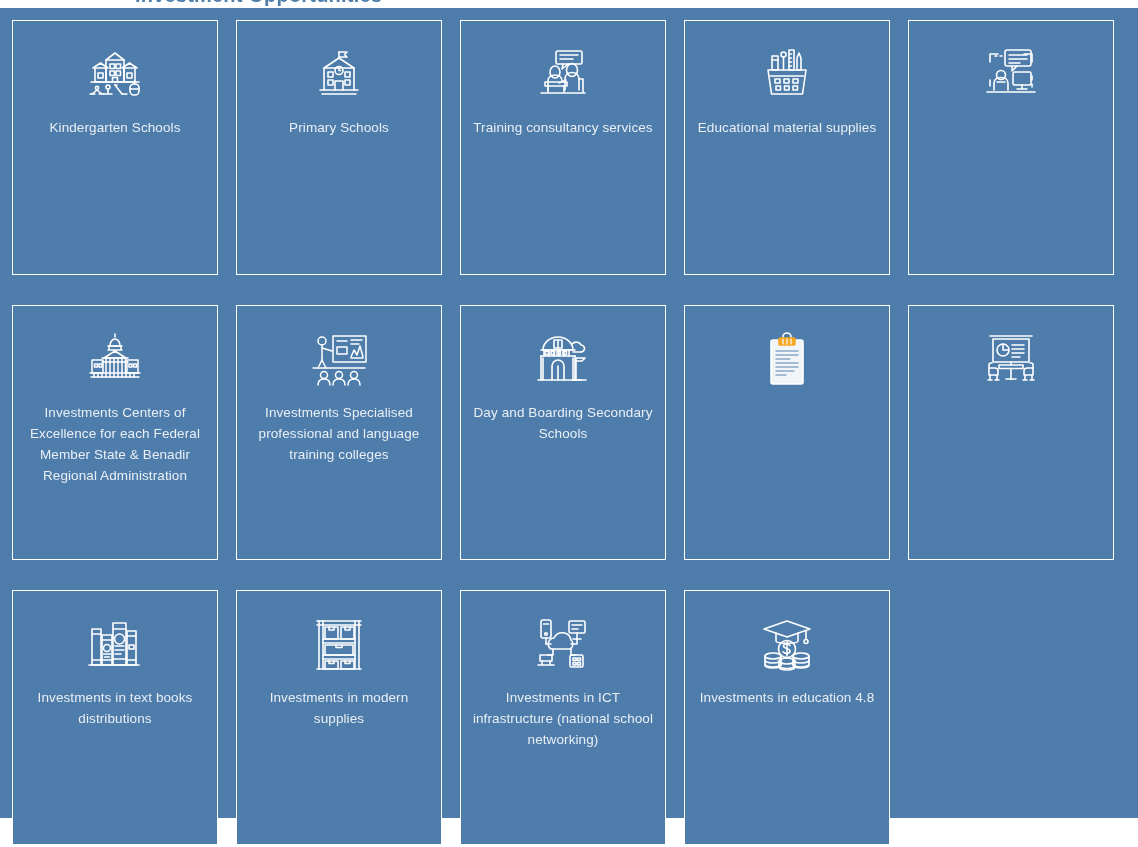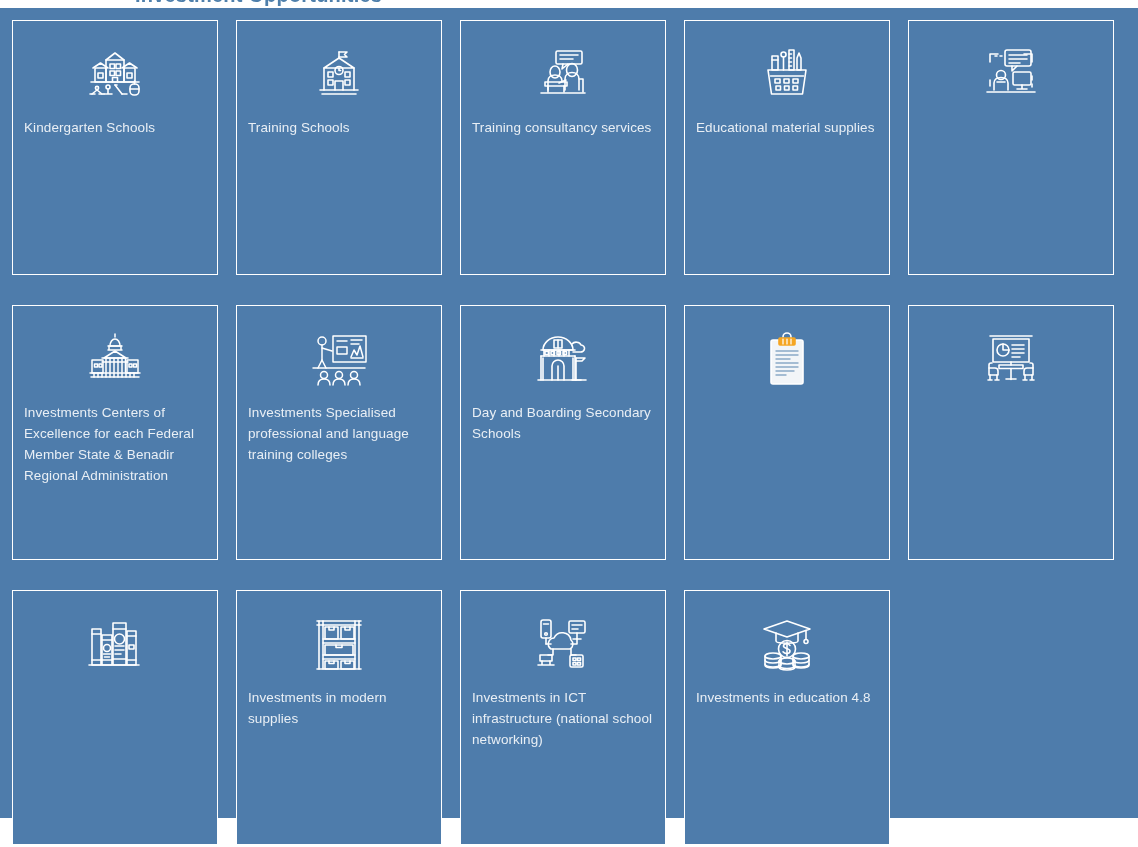--- a/index.html
+++ b/index.html
@@ -67,20 +67,21 @@
     height: 62px;
     display: flex;
     align-items: center;
     justify-content: center;
     margin-bottom: 12px;
   }
   .card-icon svg { display: block; }
 
   .card-label {
     width: 182px;
+    text-align: center;
     color: #e9eff5;
     font-size: 13.5px;
     line-height: 21px;
     letter-spacing: .1px;
   }
 </style>
 </head>
 <body>
 
 <div id="heading-strip">
@@ -134,21 +135,21 @@
           <path d="M28 22.5 v2 h1.6"></path>
           <rect x="17" y="26" width="5" height="5"></rect>
             <rect x="34" y="26" width="5" height="5"></rect>
           <rect x="17" y="34" width="5" height="5"></rect>
             <rect x="34" y="34" width="5" height="5"></rect>
           <path d="M24 44 v-9 h8 v9"></path>
           <path d="M9 44 h38"></path>
           <path d="M11 48 h34"></path>
         </svg>
       </div>
-      <div class="card-label">Training Schools</div>
+      <div class="card-label">Primary Schools</div>
     </div>
 
     <div class="card">
       <div class="card-icon">
         <svg width="60" height="56" viewBox="0 0 60 56" fill="none" stroke="#ffffff" stroke-width="1.6" stroke-linecap="round" stroke-linejoin="round">
           <rect x="23" y="5" width="26" height="13" rx="1.5"></rect>
           <path d="M27 9 h18 M27 13 h13"></path>
           <path d="M30 18 l-1 5 l6 -5"></path>
           <ellipse cx="22" cy="26" rx="5" ry="6"></ellipse>
           <path d="M15 44 v-9 c0-4 3.5-6 7-6 s7 2 7 6"></path>
@@ -332,20 +333,21 @@
           <rect x="28" y="8" width="13" height="42"></rect>
           <path d="M28 14 h13 M28 44 h13"></path>
           <circle cx="34.5" cy="24" r="5"></circle>
           <path d="M30 31 h9 M30 35 h9 M30 39 h6"></path>
           <rect x="42" y="16" width="9" height="34"></rect>
           <path d="M42 21 h9 M42 45 h9"></path>
           <rect x="44" y="30" width="5" height="4"></rect>
           <path d="M4 50 h50"></path>
         </svg>
       </div>
+      <div class="card-label">Investments in text books distributions</div>
     </div>
 
     <div class="card">
       <div class="card-icon">
         <svg width="56" height="58" viewBox="0 0 56 58" fill="none" stroke="#ffffff" stroke-width="1.6" stroke-linecap="round" stroke-linejoin="round">
           <path d="M8 6 v48 M12 6 v48 M44 6 v48 M48 6 v48"></path>
           <path d="M6 6 h44 M6 10 h44"></path>
           <path d="M12 24 h32 M12 28 h32"></path>
           <path d="M12 40 h32 M12 44 h32"></path>
           <rect x="14" y="12" width="13" height="12"></rect>

